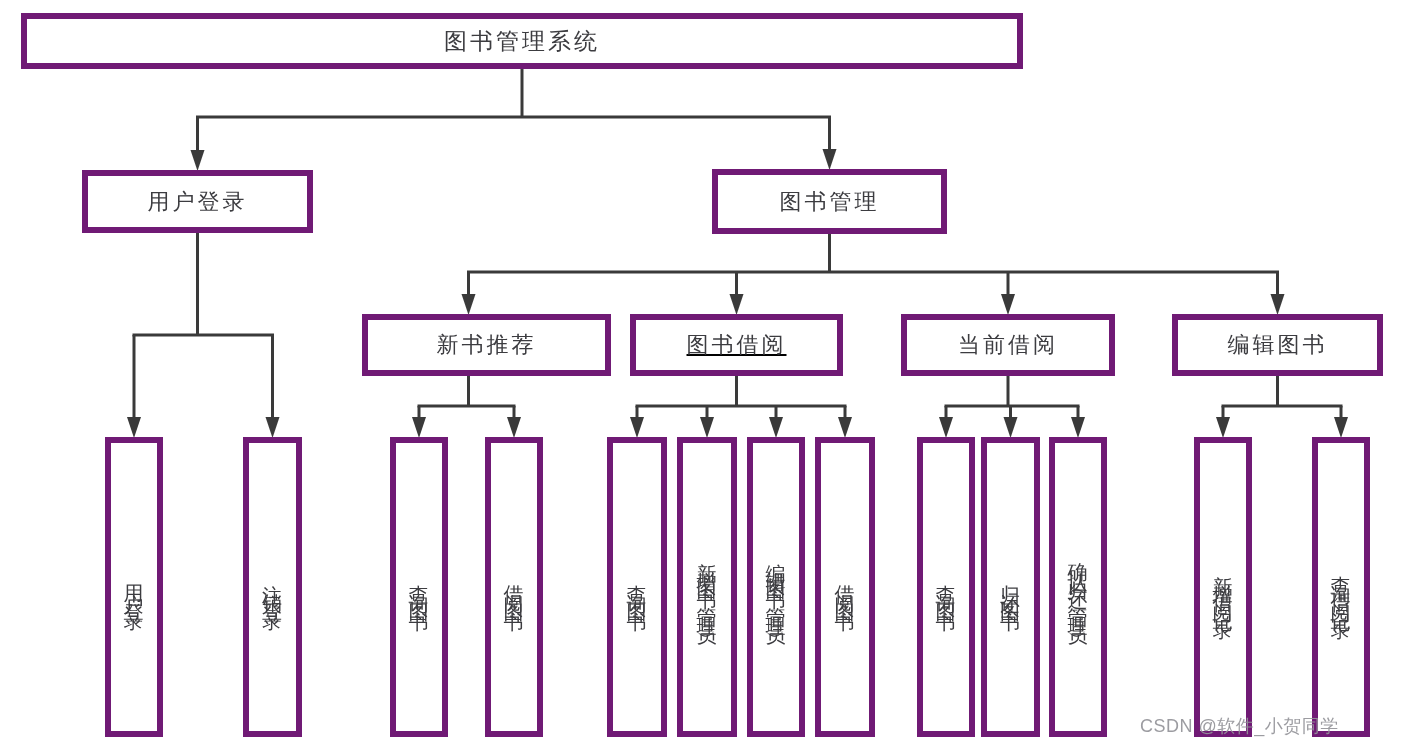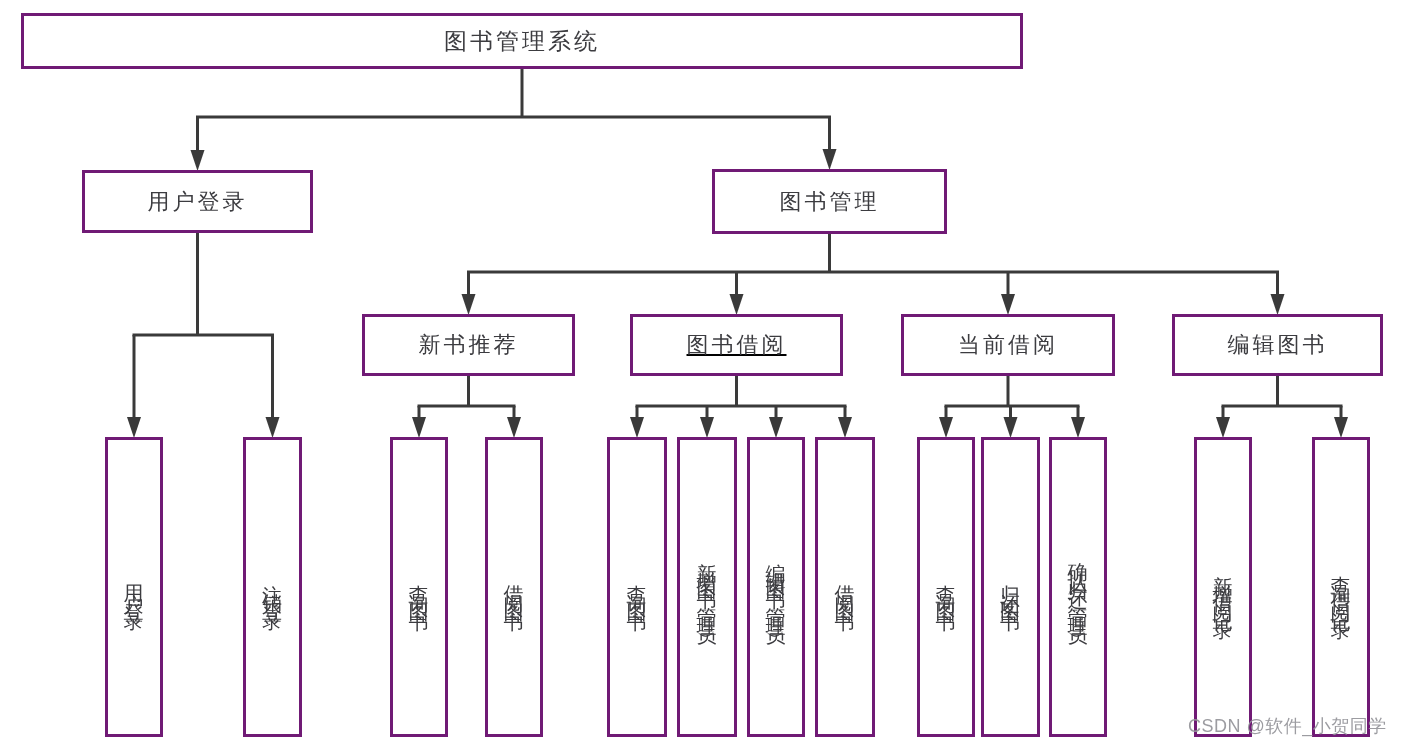--- a/index.html
+++ b/index.html
@@ -17,21 +17,21 @@
   }
   #wires {
     position: absolute;
     left: 0;
     top: 0;
     z-index: 0;
   }
   .node {
     position: absolute;
     background: #ffffff;
-    border: 3px solid #701a75;
+    border: 6px solid #701a75;
     box-sizing: border-box;
     display: flex;
     align-items: center;
     justify-content: center;
     z-index: 1;
   }
   .node .lbl {
     color: #3c3c40;
     font-size: 22px;
     letter-spacing: 3px;
@@ -43,21 +43,21 @@
   }
   .node.v .lbl {
     writing-mode: vertical-rl;
     text-orientation: mixed;
     font-size: 20px;
     letter-spacing: 9px;
     line-height: 1;
   }
   #watermark {
     position: absolute;
-    left: 1188px;
+    left: 1140px;
     top: 714px;
     z-index: 5;
     color: rgba(148, 148, 153, 0.92);
     font-size: 18px;
     letter-spacing: 0.5px;
     white-space: nowrap;
   }
 </style>
 </head>
 <body>
@@ -120,21 +120,21 @@
   <div id="nodes">
       <div class="node h root" style="left: 21px; top: 13px; width: 1002px; height: 56px;">
         <span class="lbl">图书管理系统</span>
       </div>
       <div class="node h" style="left: 82px; top: 170px; width: 231px; height: 63px;">
         <span class="lbl">用户登录</span>
       </div>
       <div class="node h" style="left: 712px; top: 169px; width: 235px; height: 65px;">
         <span class="lbl">图书管理</span>
       </div>
-      <div class="node h" style="left: 362px; top: 314px; width: 213px; height: 62px;">
+      <div class="node h" style="left: 362px; top: 314px; width: 249px; height: 62px;">
         <span class="lbl">新书推荐</span>
       </div>
       <div class="node h" style="left: 630px; top: 314px; width: 213px; height: 62px; text-decoration: underline;">
         <span class="lbl">图书借阅</span>
       </div>
       <div class="node h" style="left: 901px; top: 314px; width: 214px; height: 62px;">
         <span class="lbl">当前借阅</span>
       </div>
       <div class="node h" style="left: 1172px; top: 314px; width: 211px; height: 62px;">
         <span class="lbl">编辑图书</span>

